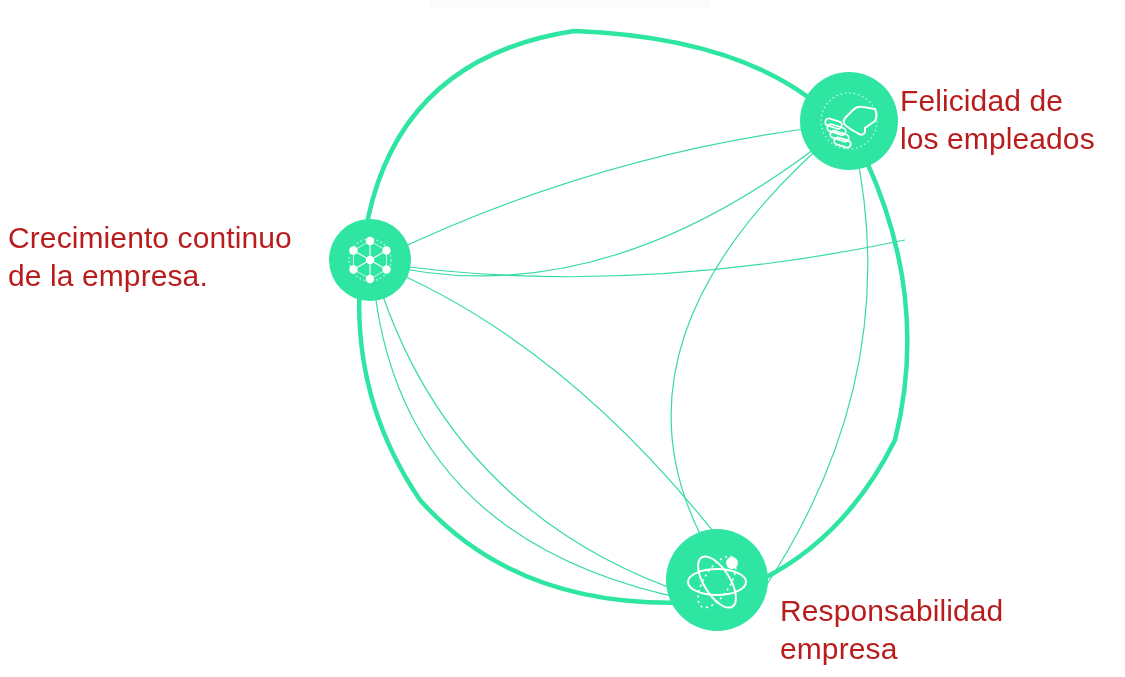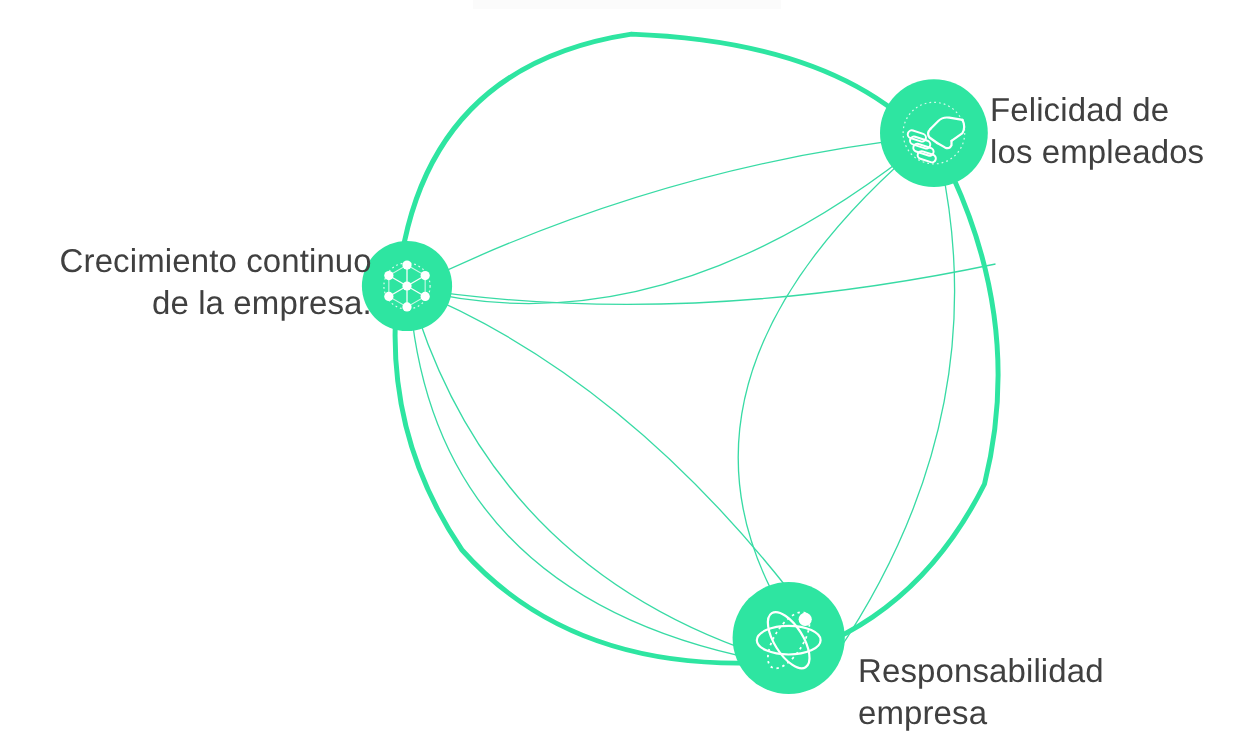--- a/index.html
+++ b/index.html
@@ -24,33 +24,33 @@
   #diagram-svg {
     position: absolute;
     left: 0;
     top: 0;
     width: 1125px;
     height: 677px;
     display: block;
   }
   .node-label {
     position: absolute;
-    color: #404040;
+    color: #b91c1c;
     font-size: 30px;
     line-height: 38px;
     font-weight: 400;
     letter-spacing: 0.1px;
     white-space: pre-line;
     font-family: "Liberation Sans", "DejaVu Sans", sans-serif;
   }
   #label-growth {
     left: 8px;
     top: 219px;
     width: 330px;
-    text-align: right;
+    text-align: left;
   }
   #label-happiness {
     left: 900px;
     top: 82px;
     width: 225px;
     text-align: left;
   }
   #label-social {
     left: 780px;
     top: 592px;

